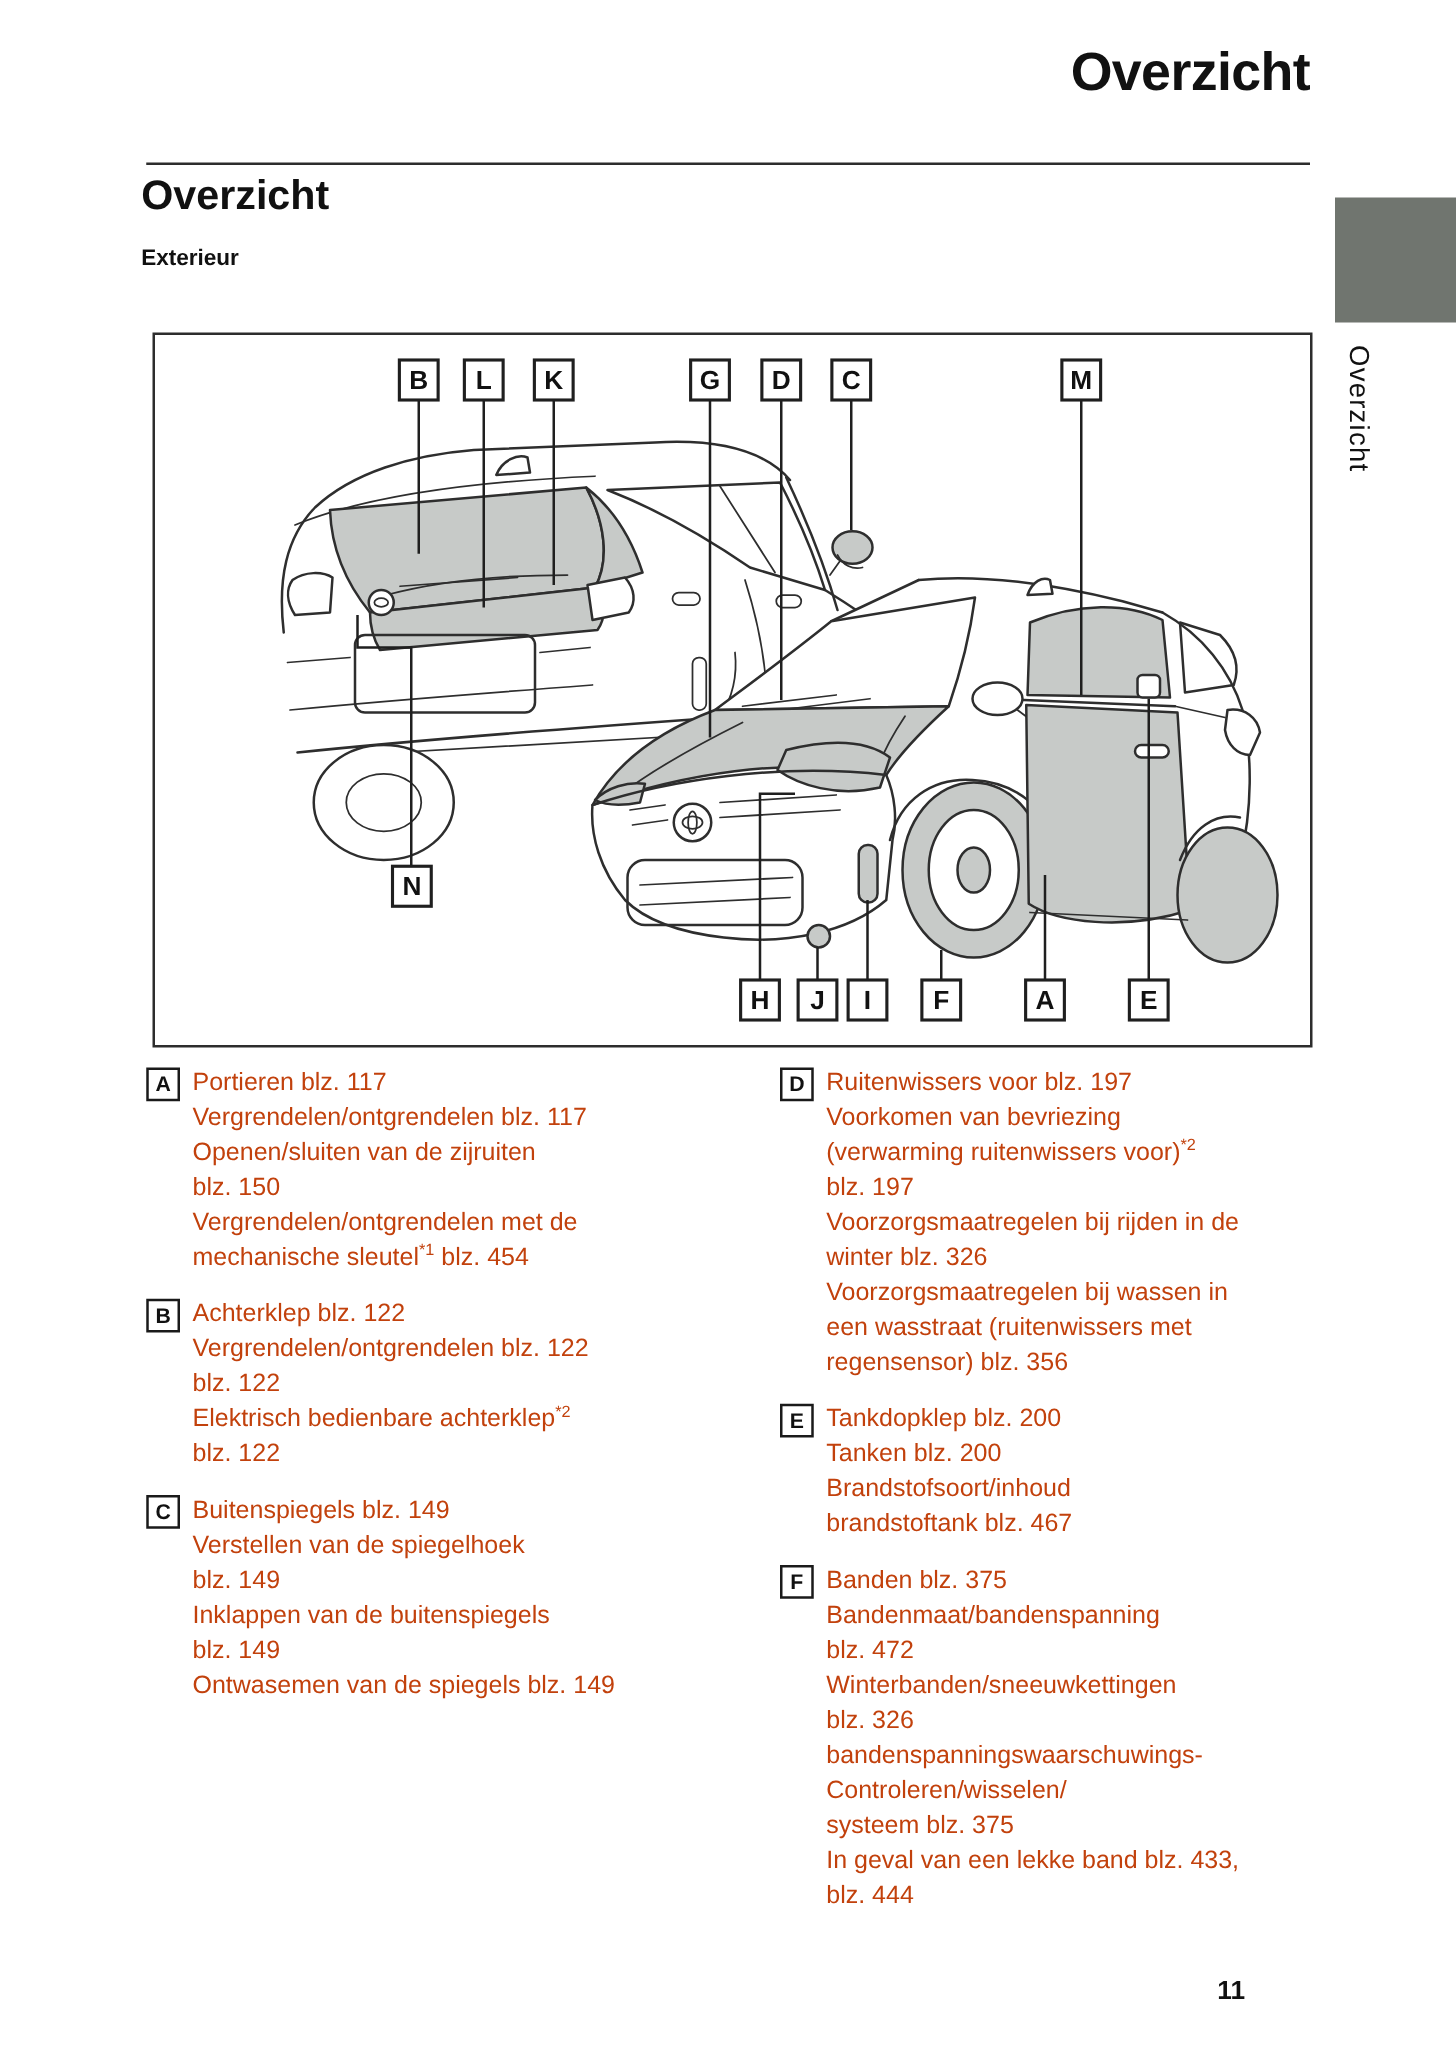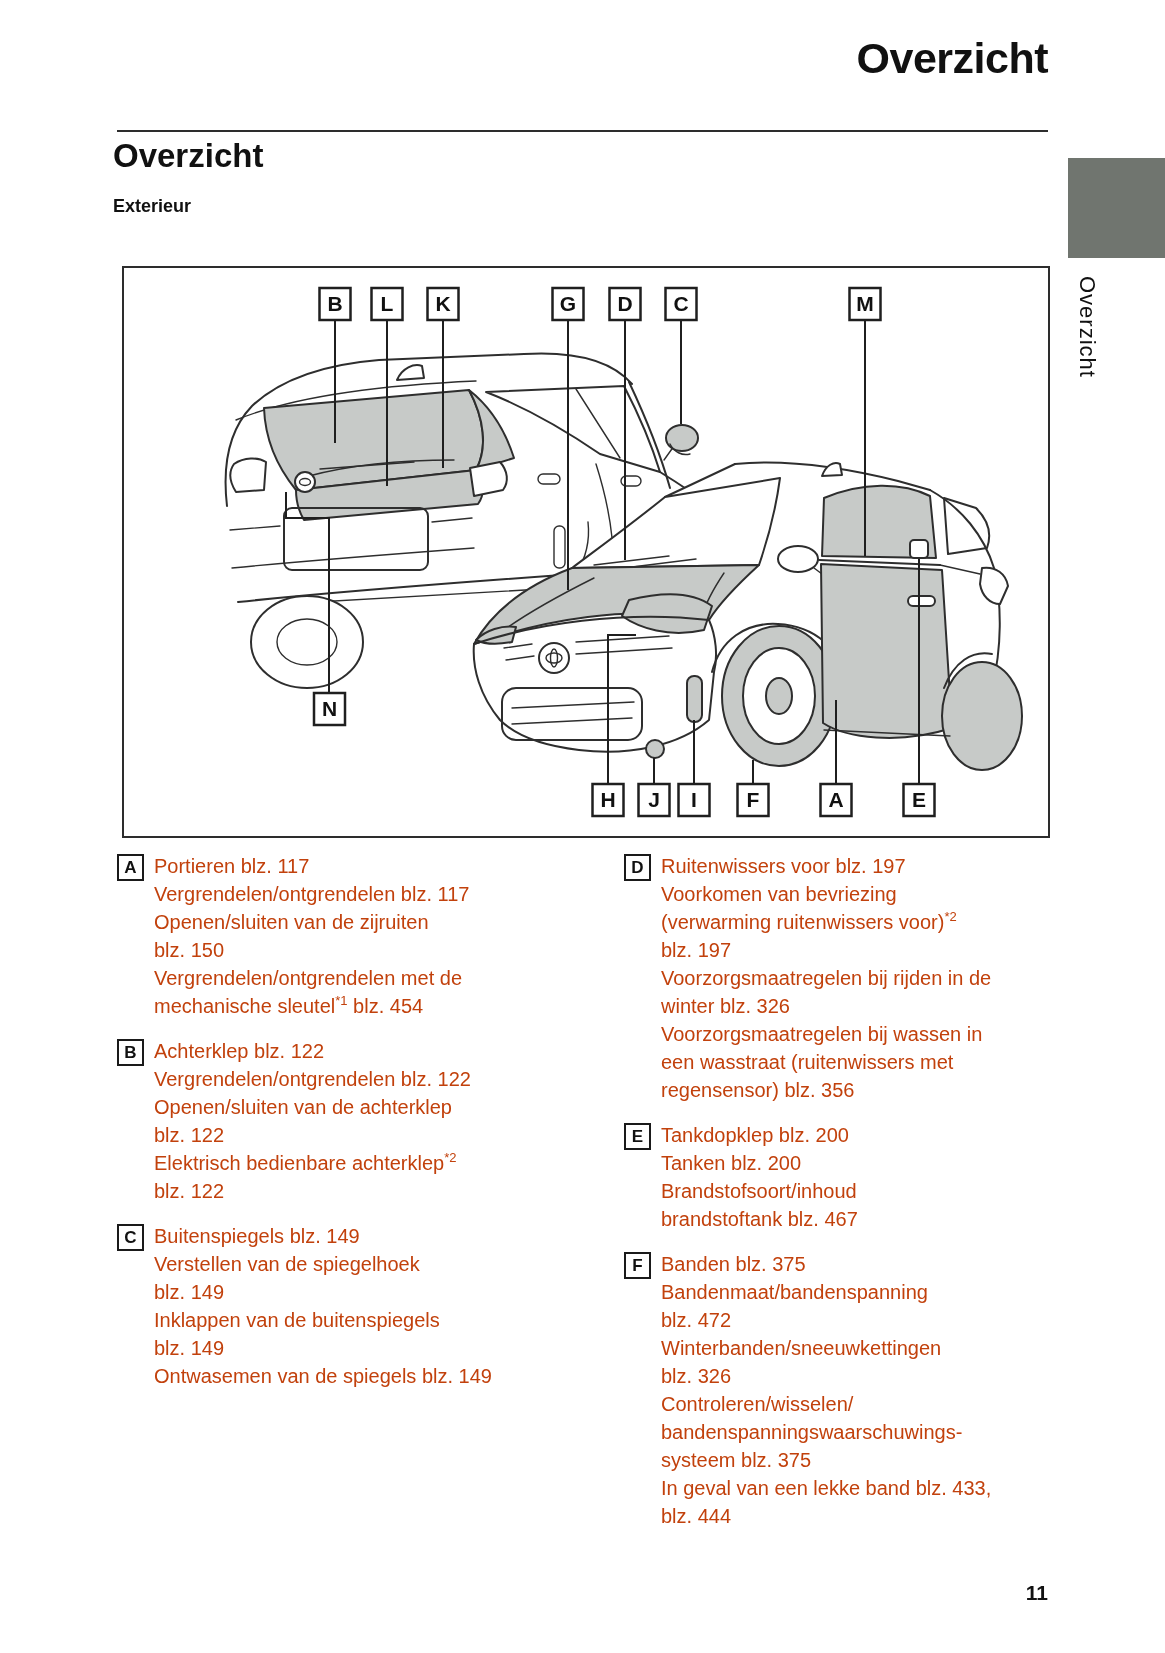--- a/index.html
+++ b/index.html
@@ -45,21 +45,21 @@
   #legend-right{left:622px;width:440px;}
   .legend-item{display:flex;align-items:flex-start;margin-bottom:17px;}
   .key-box{
     flex:0 0 auto;width:27px;height:27px;box-sizing:border-box;margin:2px 10px 0 2px;
     border:2px solid #1a1a1a;font-size:17px;font-weight:700;line-height:23px;
     text-align:center;color:#111;background:#fff;
   }
   .legend-lines{font-size:20px;line-height:28px;white-space:nowrap;color:#c2410c;}
   .legend-lines sup{font-size:13px;line-height:0;}
   
-  #page-number{top:1581px;left:960px;width:88px;text-align:right;font-size:21px;font-weight:700;color:#111;}
+  #page-number{top:1581px;left:908px;width:88px;text-align:right;font-size:21px;font-weight:700;color:#111;}
 </style>
 </head>
 <body>
 
 <div class="abs" id="header-title">Overzicht</div>
 <div class="abs" id="header-rule"></div>
 <div class="abs" id="section-title">Overzicht</div>
 <div class="abs" id="subsection-title">Exterieur</div>
 
 <div class="abs" id="side-tab" style="background: rgb(112, 117, 111);"></div>
@@ -277,21 +277,20 @@
         <div>blz. 150</div>
         <div>Vergrendelen/ontgrendelen met de</div>
         <div>mechanische sleutel<sup>*1</sup> blz. 454</div>
       </div>
     </div>
     <div class="legend-item">
       <span class="key-box">B</span>
       <div class="legend-lines">
         <div>Achterklep blz. 122</div>
         <div>Vergrendelen/ontgrendelen blz. 122</div>
-        <div>Openen/sluiten van de achterklep</div>
         <div>blz. 122</div>
         <div>Elektrisch bedienbare achterklep<sup>*2</sup></div>
         <div>blz. 122</div>
       </div>
     </div>
     <div class="legend-item">
       <span class="key-box">C</span>
       <div class="legend-lines">
         <div>Buitenspiegels blz. 149</div>
         <div>Verstellen van de spiegelhoek</div>
@@ -327,22 +326,22 @@
       </div>
     </div>
     <div class="legend-item">
       <span class="key-box">F</span>
       <div class="legend-lines">
         <div>Banden blz. 375</div>
         <div>Bandenmaat/bandenspanning</div>
         <div>blz. 472</div>
         <div>Winterbanden/sneeuwkettingen</div>
         <div>blz. 326</div>
+        <div>bandenspanningswaarschuwings-</div>
         <div>Controleren/wisselen/</div>
-        <div>bandenspanningswaarschuwings-</div>
         <div>systeem blz. 375</div>
         <div>In geval van een lekke band blz. 433,</div>
         <div>blz. 444</div>
       </div>
     </div>
   </div>
 
 <div class="abs" id="page-number">11</div>
 
 </body></html>

